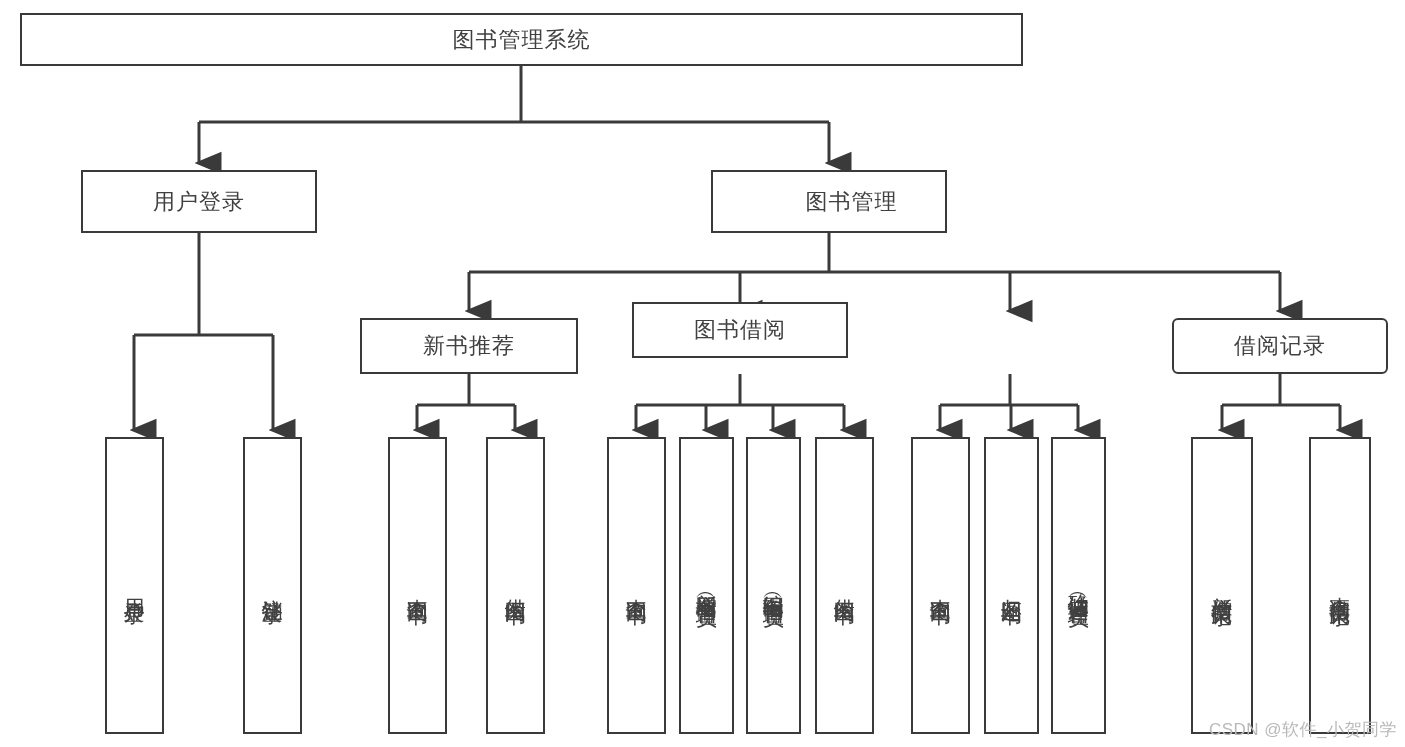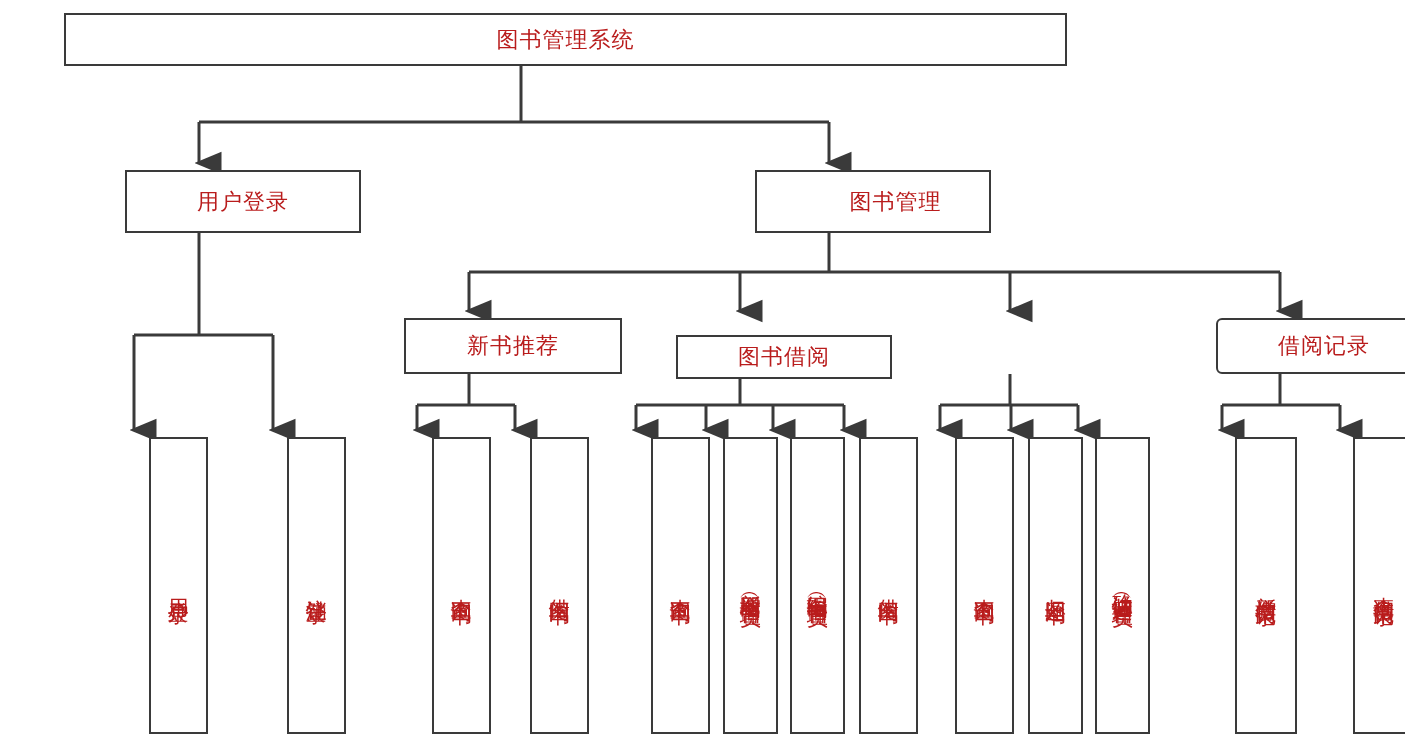--- a/index.html
+++ b/index.html
@@ -26,23 +26,22 @@
     pointer-events: none;
   }
   .node {
     position: absolute;
     box-sizing: border-box;
     background: #ffffff;
     border: 2px solid #3a3a3a;
     display: flex;
     align-items: center;
     justify-content: center;
-    color: #b91c1c;
+    color: #404040;
     z-index: 2;
-    margin-left: 44px;
   }
   .node.horiz {
     font-size: 22px;
     letter-spacing: 1px;
     line-height: 1.25;
   }
   .node.vert {
     writing-mode: vertical-rl;
     text-orientation: upright;
     font-size: 21px;
@@ -135,21 +134,21 @@
   <div class="node horiz" style="left: 81px; top: 170px; width: 236px; height: 63px;">
     <span>用户登录</span>
   </div>
   <div class="node horiz" style="left: 711px; top: 170px; width: 236px; height: 63px; padding-left: 45px;">
     <span>图书管理</span>
   </div>
 
   <div class="node horiz" style="left: 360px; top: 318px; width: 218px; height: 56px;">
     <span>新书推荐</span>
   </div>
-  <div class="node horiz" style="left: 632px; top: 335px; width: 216px; height: 44px;">
+  <div class="node horiz" style="left: 632px; top: 302px; width: 216px; height: 56px;">
     <span>图书借阅</span>
   </div>
   <div class="node horiz" style="left: 1172px; top: 318px; width: 216px; height: 56px; border-radius: 6px;">
     <span>借阅记录</span>
   </div>
 
   <div class="node vert" style="left: 105px; top: 437px; width: 59px; height: 297px;">
     <span class="vlabel">用户登录</span>
   </div>
   <div class="node vert" style="left: 243px; top: 437px; width: 59px; height: 297px;">
@@ -182,13 +181,14 @@
   <div class="node vert" style="left: 1051px; top: 437px; width: 55px; height: 297px;">
     <span class="vlabel">确认归还（管理员）</span>
   </div>
   <div class="node vert" style="left: 1191px; top: 437px; width: 62px; height: 297px;">
     <span class="vlabel">新增借阅记录</span>
   </div>
   <div class="node vert" style="left: 1309px; top: 437px; width: 62px; height: 297px;">
     <span class="vlabel">查询借阅记录</span>
   </div>
 
+  <div class="watermark">CSDN @软件_小贺同学</div>
 </div>
 
 </body></html>

